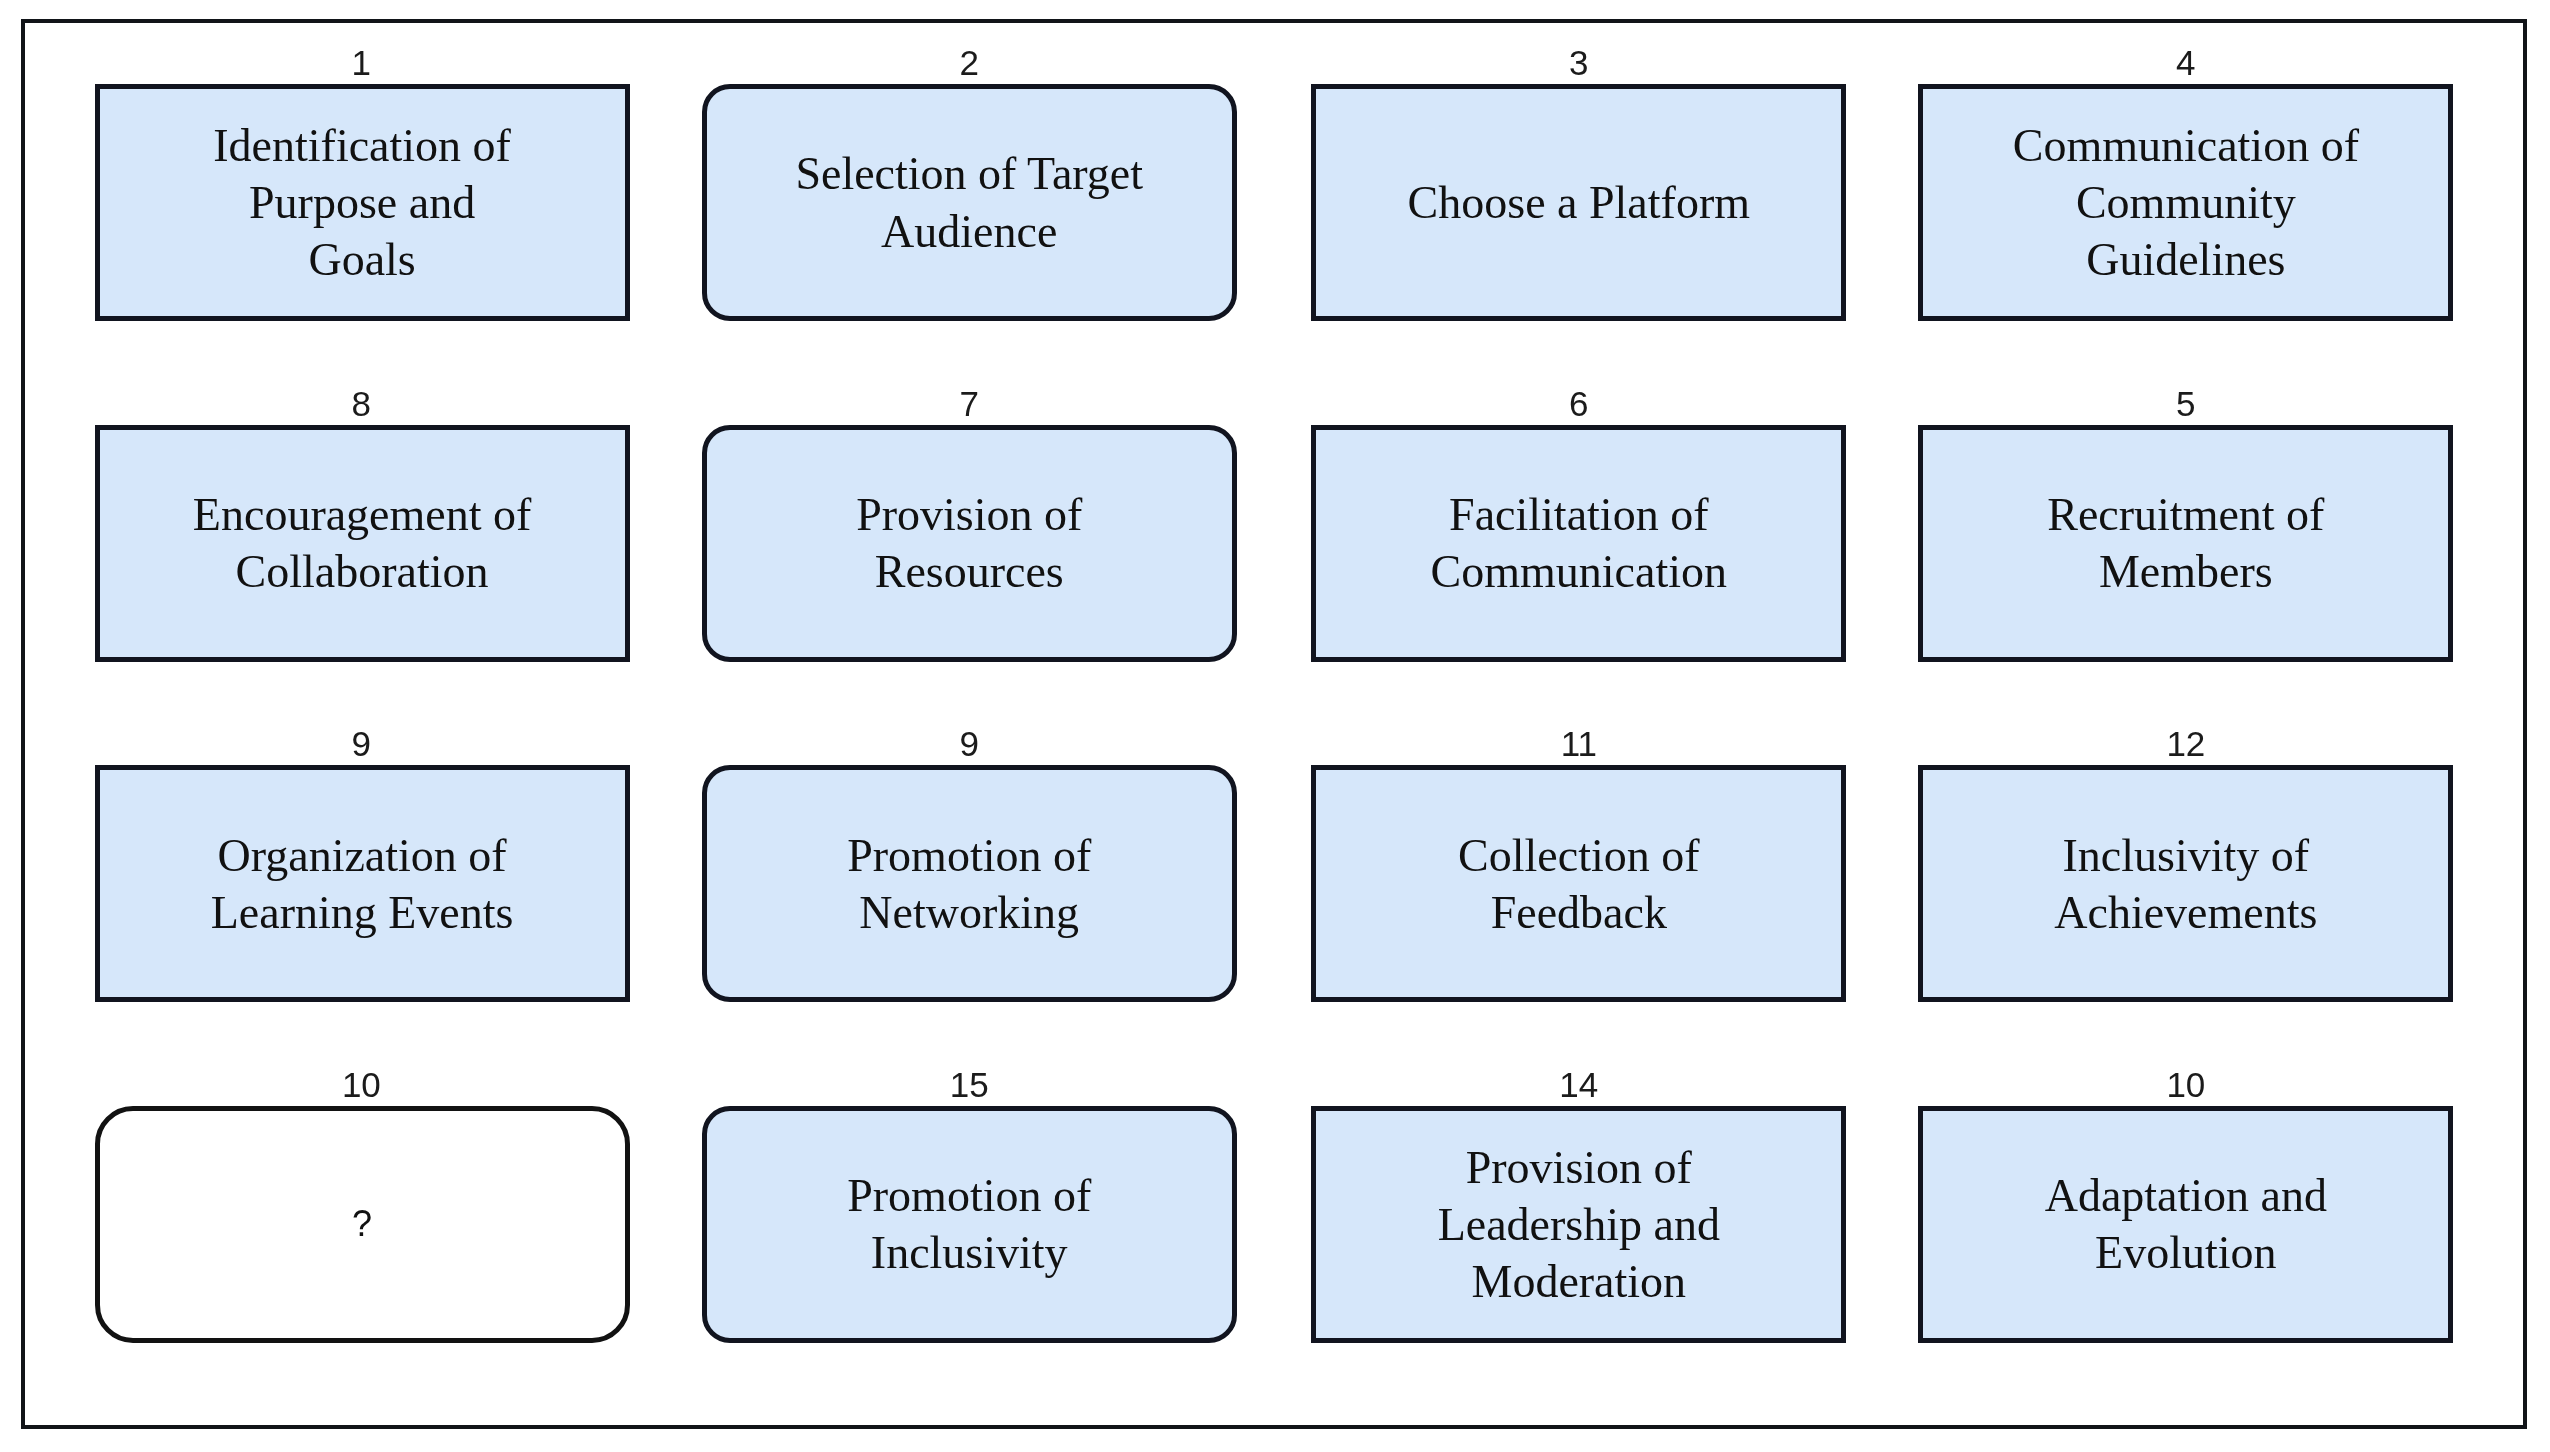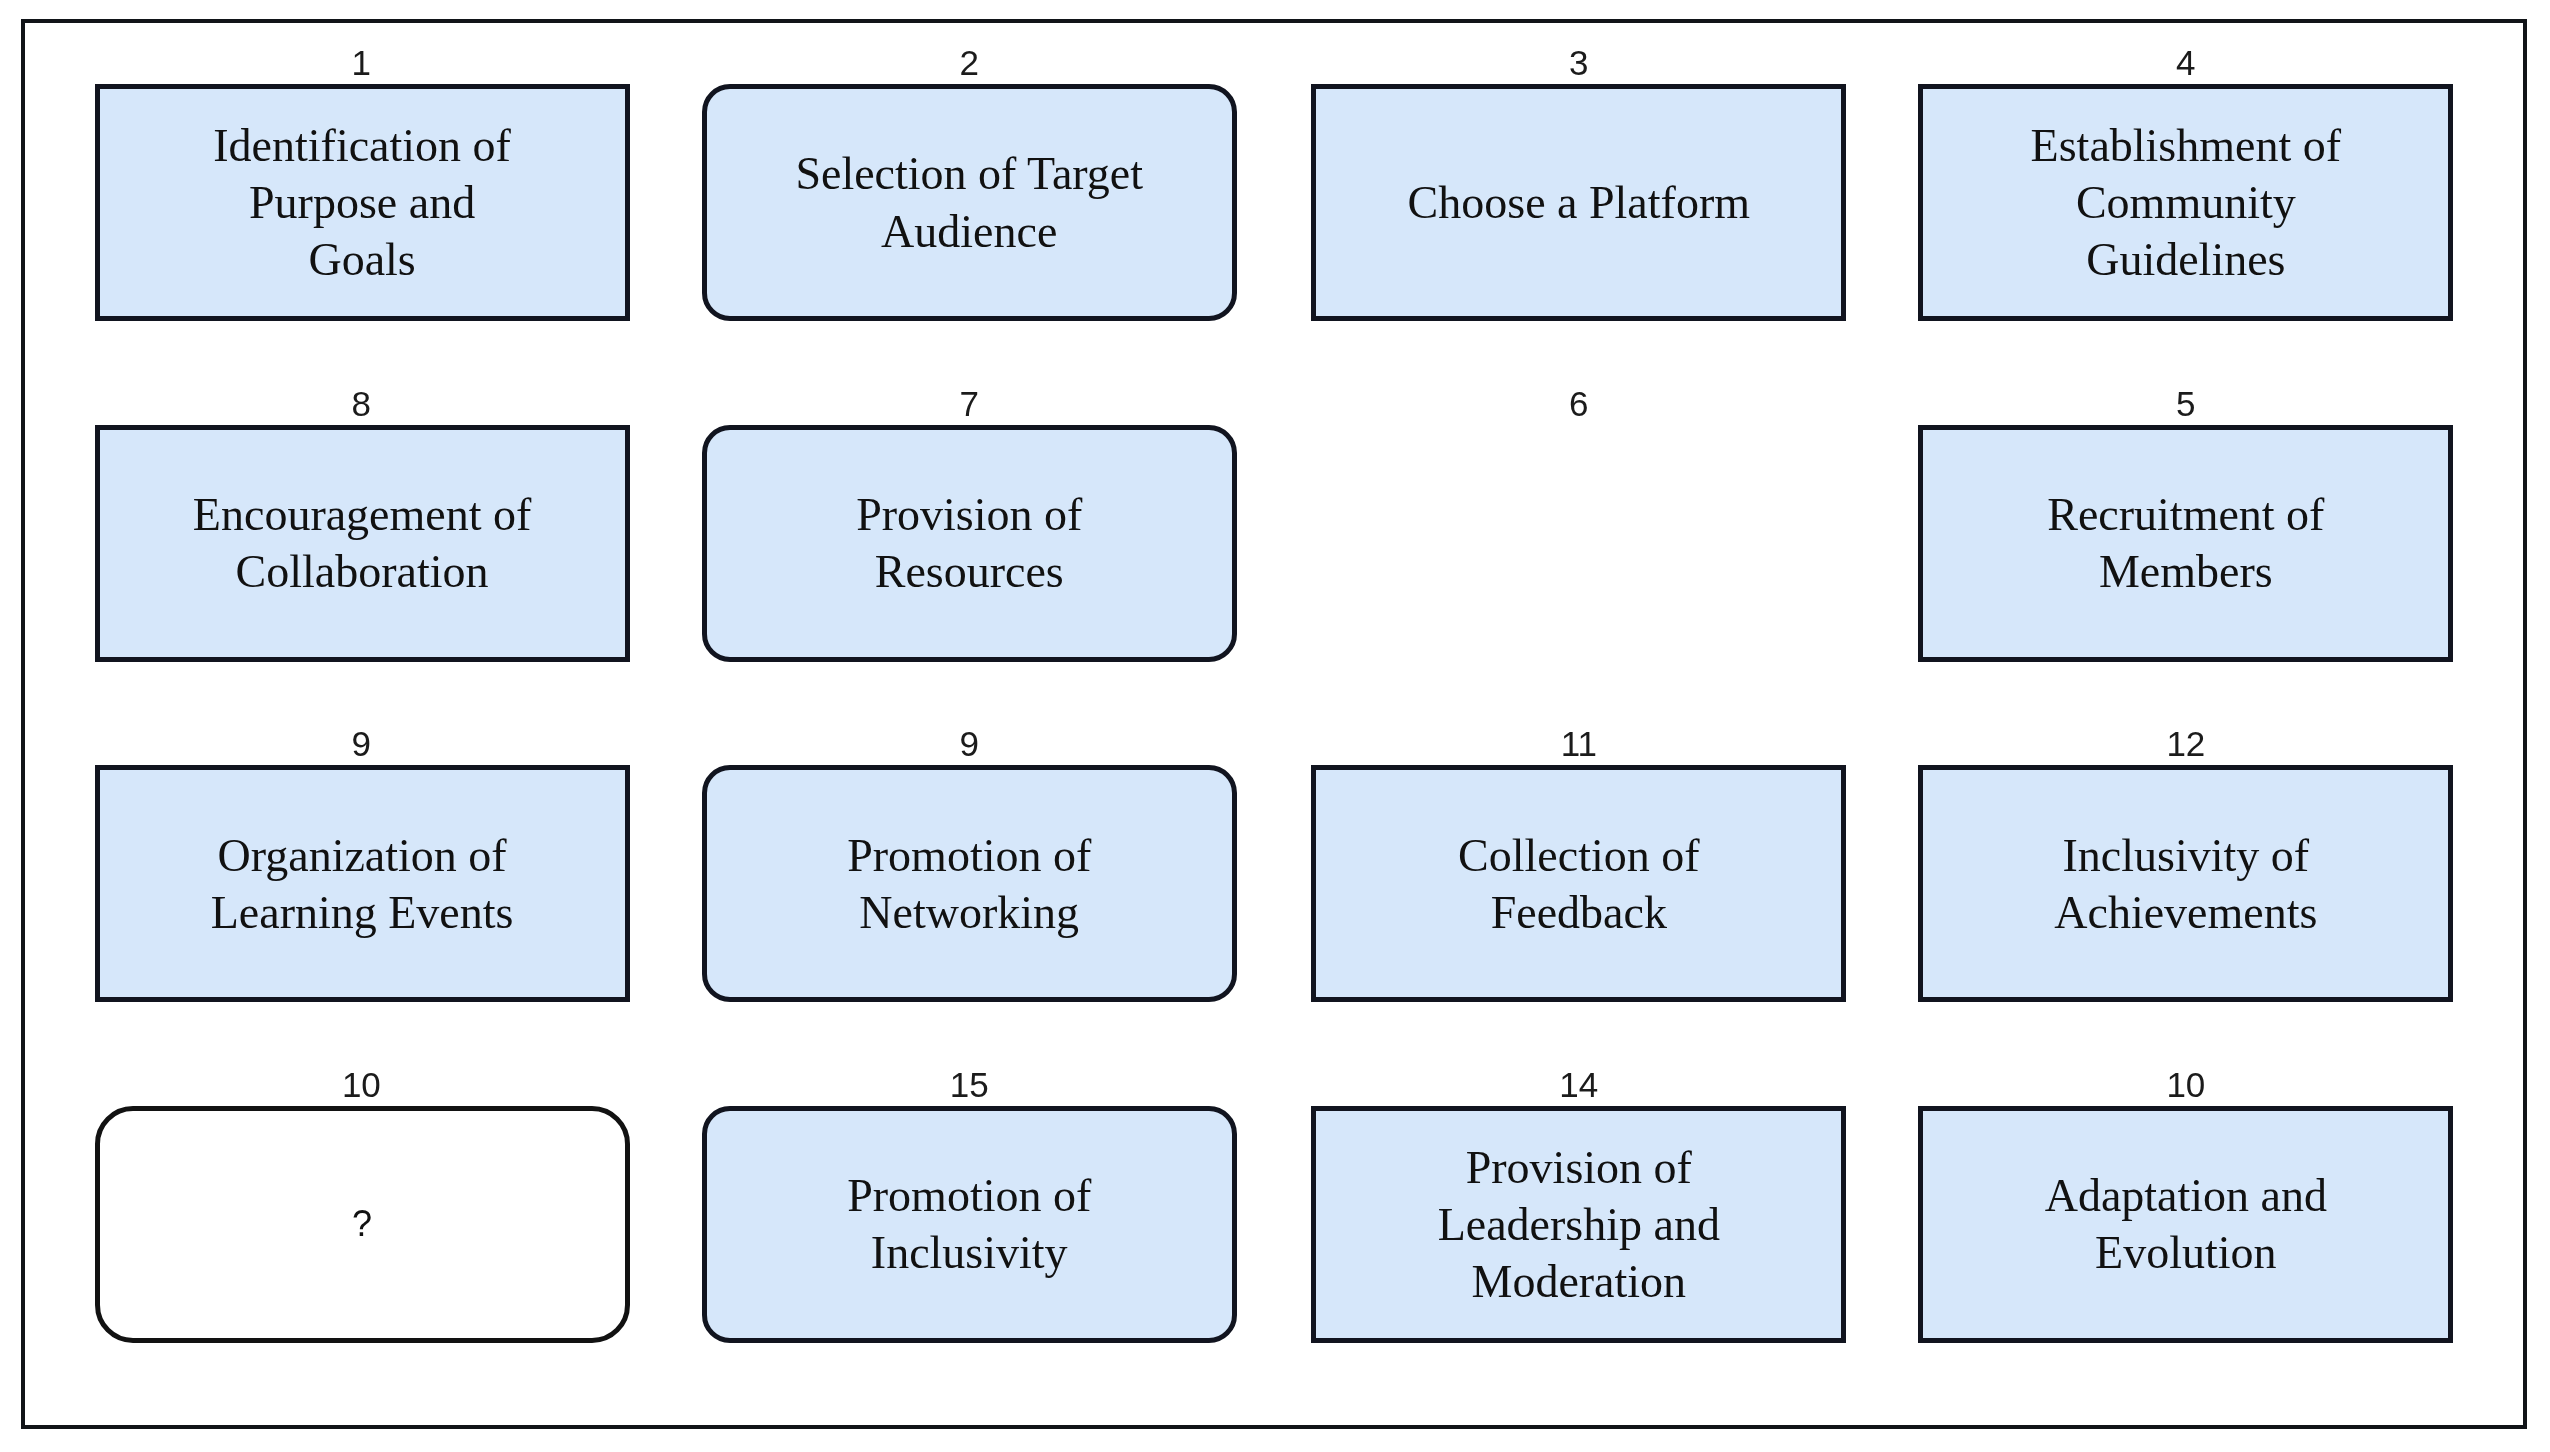--- a/index.html
+++ b/index.html
@@ -125,41 +125,45 @@
       </div>
       <div class="cell col-2">
         <div class="node-number">3</div>
         <div class="node-box">
           <div class="node-label">Choose a Platform</div>
         </div>
       </div>
       <div class="cell col-3">
         <div class="node-number">4</div>
         <div class="node-box">
-          <div class="node-label">Establishment of
+          <div class="node-label">Communication of
 Community
 Guidelines</div>
         </div>
       </div>
       <div class="cell col-0">
         <div class="node-number">8</div>
         <div class="node-box">
           <div class="node-label">Encouragement of
 Collaboration</div>
         </div>
       </div>
       <div class="cell col-1">
         <div class="node-number">7</div>
         <div class="node-box">
           <div class="node-label">Provision of
 Resources</div>
         </div>
       </div>
       <div class="cell col-2">
         <div class="node-number">6</div>
+        <div class="node-box">
+          <div class="node-label">Facilitation of
+Communication</div>
+        </div>
       </div>
       <div class="cell col-3">
         <div class="node-number">5</div>
         <div class="node-box">
           <div class="node-label">Recruitment of
 Members</div>
         </div>
       </div>
       <div class="cell col-0">
         <div class="node-number">9</div>

